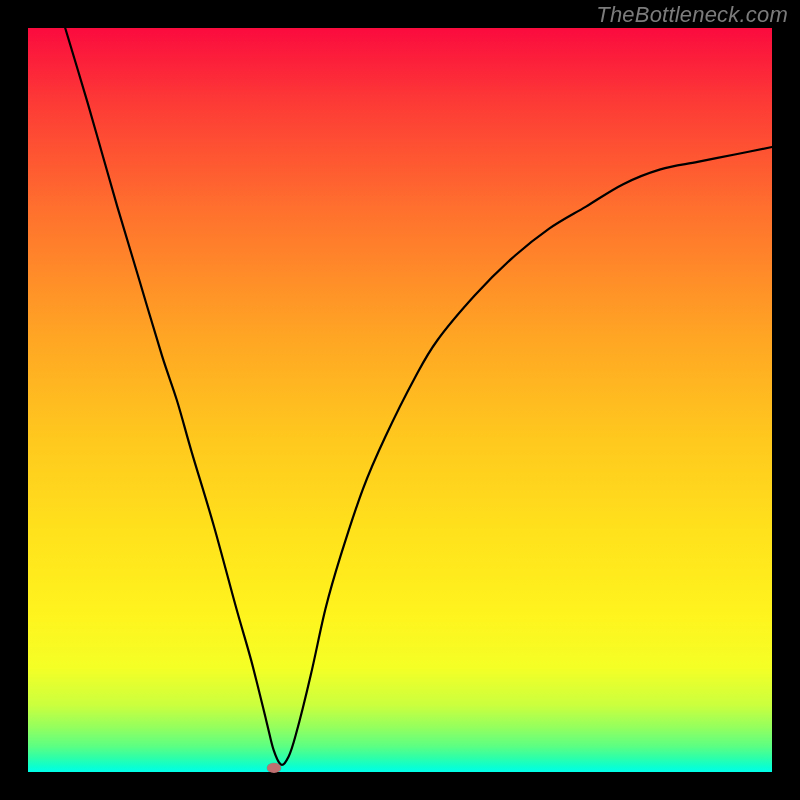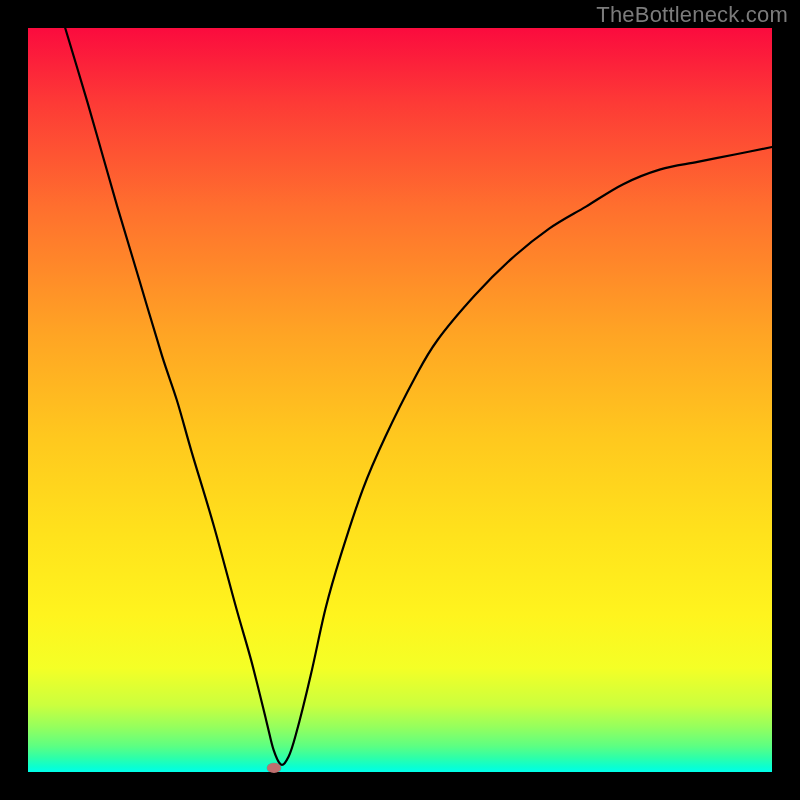--- a/index.html
+++ b/index.html
@@ -8,20 +8,21 @@
     width: 800px;
     height: 800px;
     background: #000;
     overflow: hidden;
   }
   .container {
     position: relative;
     width: 800px;
     height: 800px;
     background: #000;
+    font-style: italic;
   }
   .watermark {
     position: absolute;
     top: 2px;
     right: 12px;
     font-family: Arial, Helvetica, sans-serif;
     font-size: 22px;
     font-weight: 500;
     color: #7b7b7b;
     z-index: 10;

